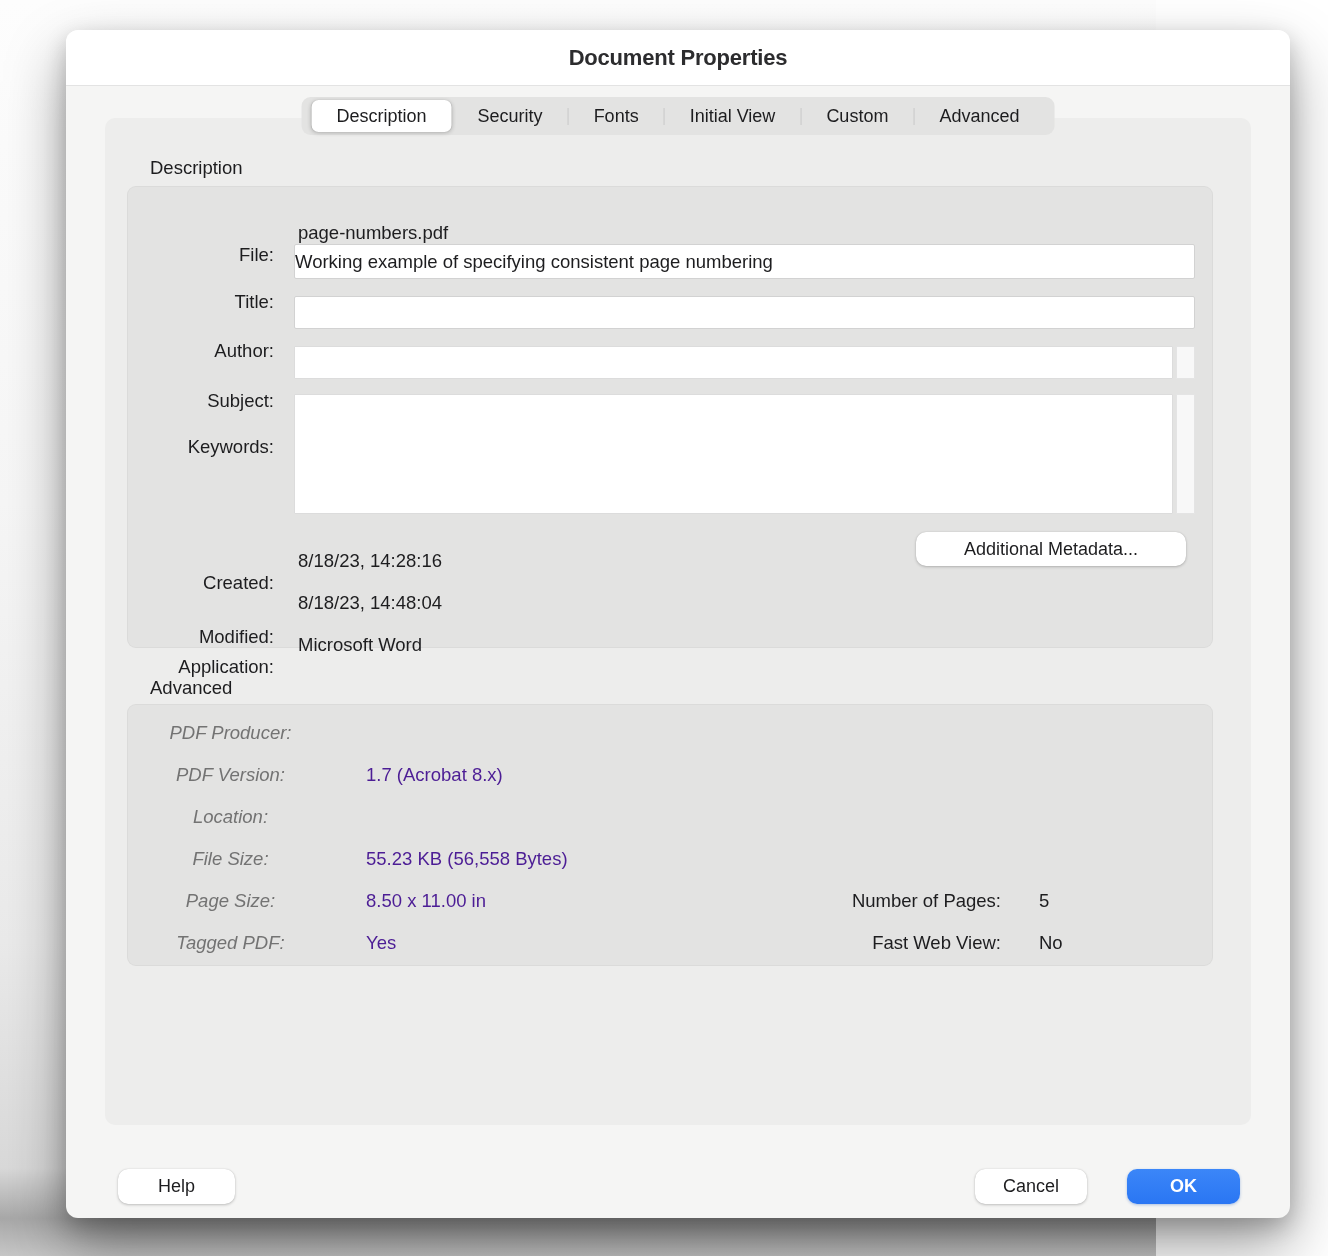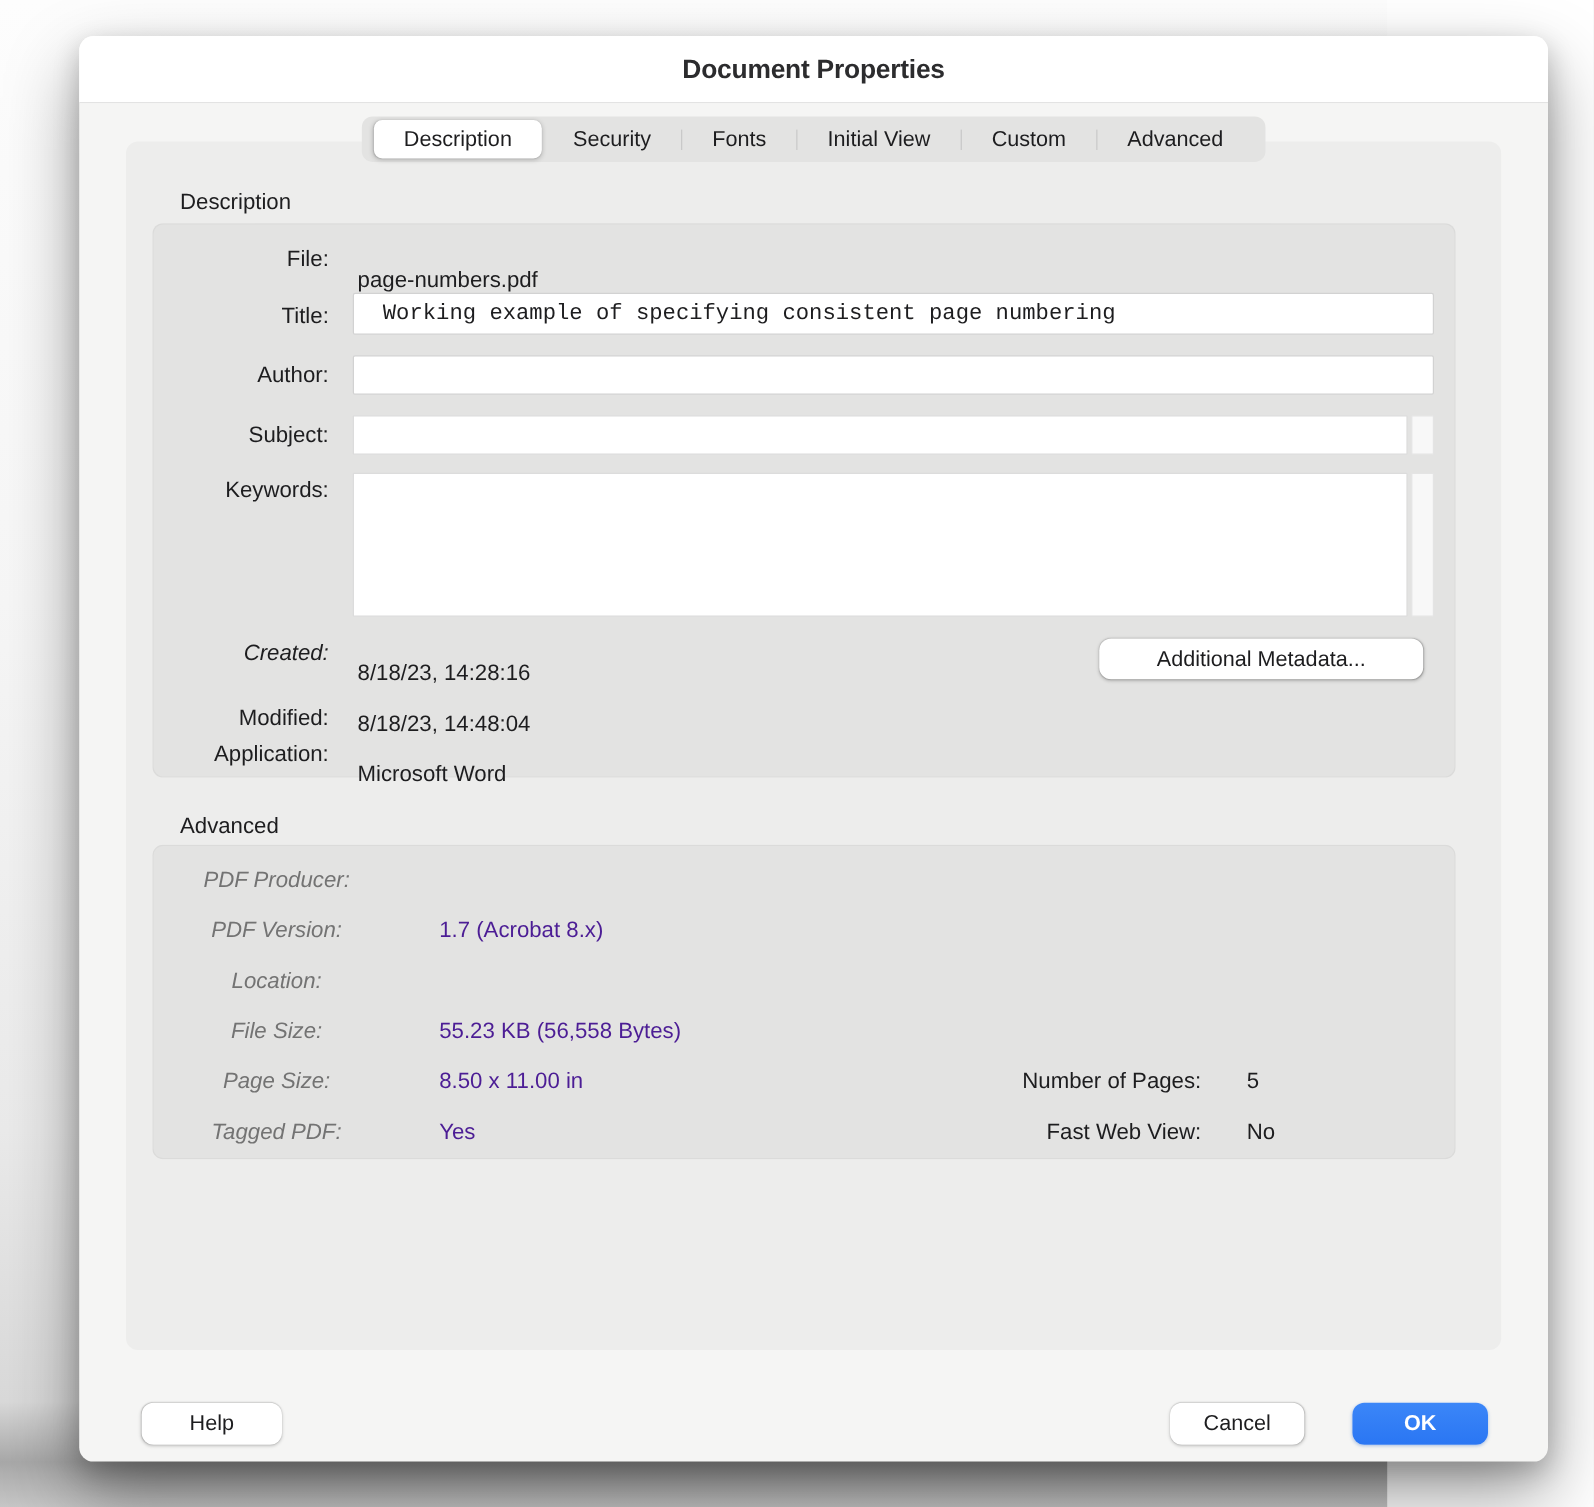--- a/index.html
+++ b/index.html
@@ -77,42 +77,42 @@
     background: #e3e3e2;
     border-radius: 9px;
     border: 1px solid rgba(0,0,0,0.03);
   }
   .group1 { top: 68px; height: 462px; }
   .group2 { top: 586px; height: 262px; }
   
   .flabel {
     position: absolute; left: 0; width: 146px;
     text-align: right;
-    font-size: 18.5px; line-height: 24px; color: #1d1d1f;
+    font-size: 18.5px; line-height: 24px; color: #1d1d1f; margin-top: 39px;
   }
   .fvalue {
     position: absolute; left: 170px;
     font-size: 18.5px; line-height: 24px; color: #1d1d1f;
     white-space: nowrap;
     margin-top: 17px;
   }
   .lab-file { top: 17px; }  .val-file { top: 17px; }
   .lab-title { top: 64px; } .lab-author { top: 113px; }
   .lab-subject { top: 163px; } .lab-keywords { top: 209px; }
-  .lab-created { top: 345px; font-style: italic; } .val-created { top: 345px; }
+  .lab-created { top: 345px; } .val-created { top: 345px; }
   .lab-modified { top: 399px; } .val-modified { top: 387px; }
   .lab-application { top: 429px; } .val-application { top: 429px; }
   .text-input {
     position: absolute; left: 166px; width: 901px;
     background: #ffffff;
     border: 1px solid #d2d2d2;
     border-radius: 2px;
-    font-family: Liberation Mono, monospace;
+    font-family: Liberation Sans, sans-serif;
     font-size: 18.5px; color: #1d1d1f;
-    padding: 0 24px;
+    padding: 0 0;
     outline: none;
   }
   .inp-title  { top: 57px;  height: 35px; }
   .inp-author { top: 109px; height: 33px; }
   .scrollfield {
     position: absolute; left: 166px; width: 901px;
     display: flex;
   }
   .sf-subject  { top: 159px; height: 33px; }
   .sf-keywords { top: 207px; height: 120px; }

